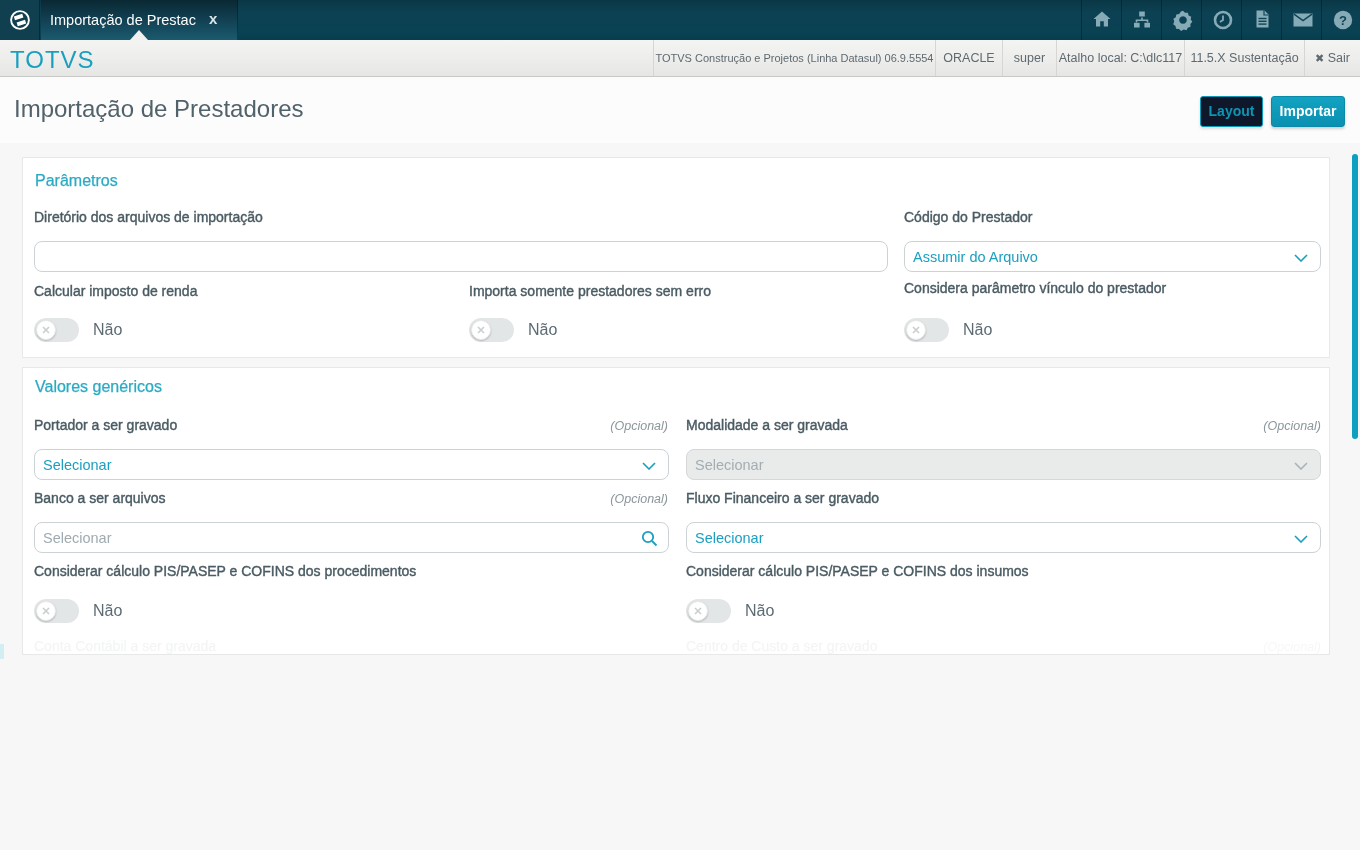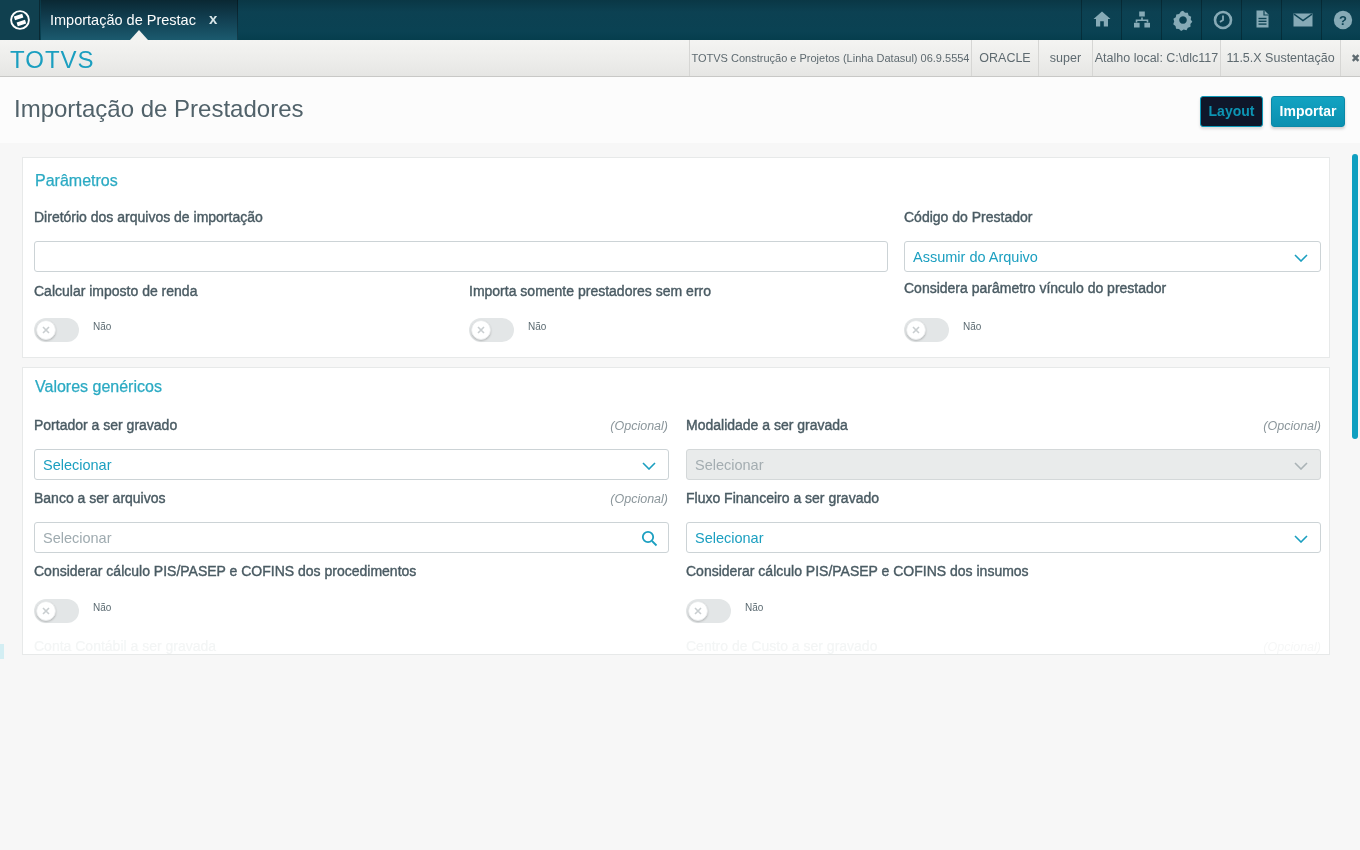--- a/index.html
+++ b/index.html
@@ -25,50 +25,50 @@
 .icell { position:absolute; top:0; width:40px; height:40px;
   border-left:1px solid rgba(0,0,0,0.28); }
 .icell svg { position:absolute; left:10px; top:9px; }
 
 
 #bar2 { position:absolute; left:0; top:40px; width:1360px; height:37px;
   background:linear-gradient(180deg,#f4f4f2 0%,#ececea 60%,#e6e6e4 100%);
   border-bottom:1px solid #c8c8c6; }
 #totvs { position:absolute; left:10px; top:6px; font-size:24px; color:#1b9fc0; letter-spacing:1px; }
 .b2item { position:absolute; top:0; height:36px; line-height:36px; font-size:12.5px; white-space:nowrap; overflow:hidden;
-  color:#5e6a70; text-align:center; border-left:1px solid #d6d6d4;margin-left:36px; }
+  color:#5e6a70; text-align:center; border-left:1px solid #d6d6d4; }
 
 
 #titlerow { position:absolute; left:0; top:77px; width:1360px; height:66px; background:#fcfcfc; }
 #pagetitle { position:absolute; left:14px; top:18px; font-size:24px; color:#51626a; }
 .btn { position:absolute; top:19px; height:31px; border-radius:3px; font-size:14px;
   font-weight:bold; text-align:center; line-height:29px; }
 #btn-layout { left:1200px; width:63px; background:#0f172a; border:1px solid #0d9ab9; color:#0d95b4; box-shadow:0 2px 3px rgba(0,0,0,0.12); }
 #btn-importar { left:1271px; width:74px; background:linear-gradient(180deg,#12a3c2,#0b90b0); color:#fff;
   border:1px solid #0a89a8; box-shadow:0 2px 3px rgba(0,0,0,0.18); }
 
 
 #content { position:absolute; left:0; top:143px; width:1360px; height:707px; background:#f7f7f7; }
 .panel { position:absolute; left:22px; width:1308px; background:#fff; border:1px solid #e7e9e9; }
 #panel1 { top:14px; height:201px;padding-left:48px; }
 #panel2 { top:224px; height:288px; }
 .phead { position:absolute; left:12px; font-size:16px; color:#2baac3; -webkit-text-stroke:0.25px #2baac3; }
 .lbl { position:absolute; font-size:14px; color:#4a5b63; -webkit-text-stroke:0.4px #4a5b63; }
 .opc { position:absolute; font-size:12.5px; font-style:italic; color:#8b969b; }
-.field { position:absolute; height:31px; background:#fff; border:1px solid #ccd3d6; border-radius:3px; }
+.field { position:absolute; height:31px; background:#fff; border:1px solid #ccd3d6; border-radius:8px; }
 .field .val { position:absolute; left:8px; top:7px; font-size:14.5px; color:#1b9fc0; }
 .field .ph  { position:absolute; left:8px; top:7px; font-size:14.5px; color:#9fabb0; }
 .field.disabled { background:#e9ebeb; border-color:#d4d8d9; }
 .field.disabled .val { color:#a4adb1; }
 .chev { position:absolute; right:12px; top:12px; }
 .toggle { position:absolute; width:45px; height:24px; background:#e3e6e7; border-radius:12px; }
 .knob { position:absolute; left:2px; top:2px; width:20px; height:20px; background:#fff;
   border:1px solid #e8eaeb; border-radius:50%; box-shadow:0 1px 2px rgba(0,0,0,0.22); }
 .knob svg { position:absolute; left:5px; top:5px; }
-.nao { position:absolute; font-size:10px; color:#5c6b72; }
+.nao { position:absolute; font-size:16px; color:#5c6b72; }
 
 
 #scrollthumb { position:absolute; left:1352px; top:154px; width:6px; height:285px;
   background:#0f9fc0; border-radius:3px; }
 </style>
 </head>
 <body>
 <div id="page">
 
   <div id="topbar">

